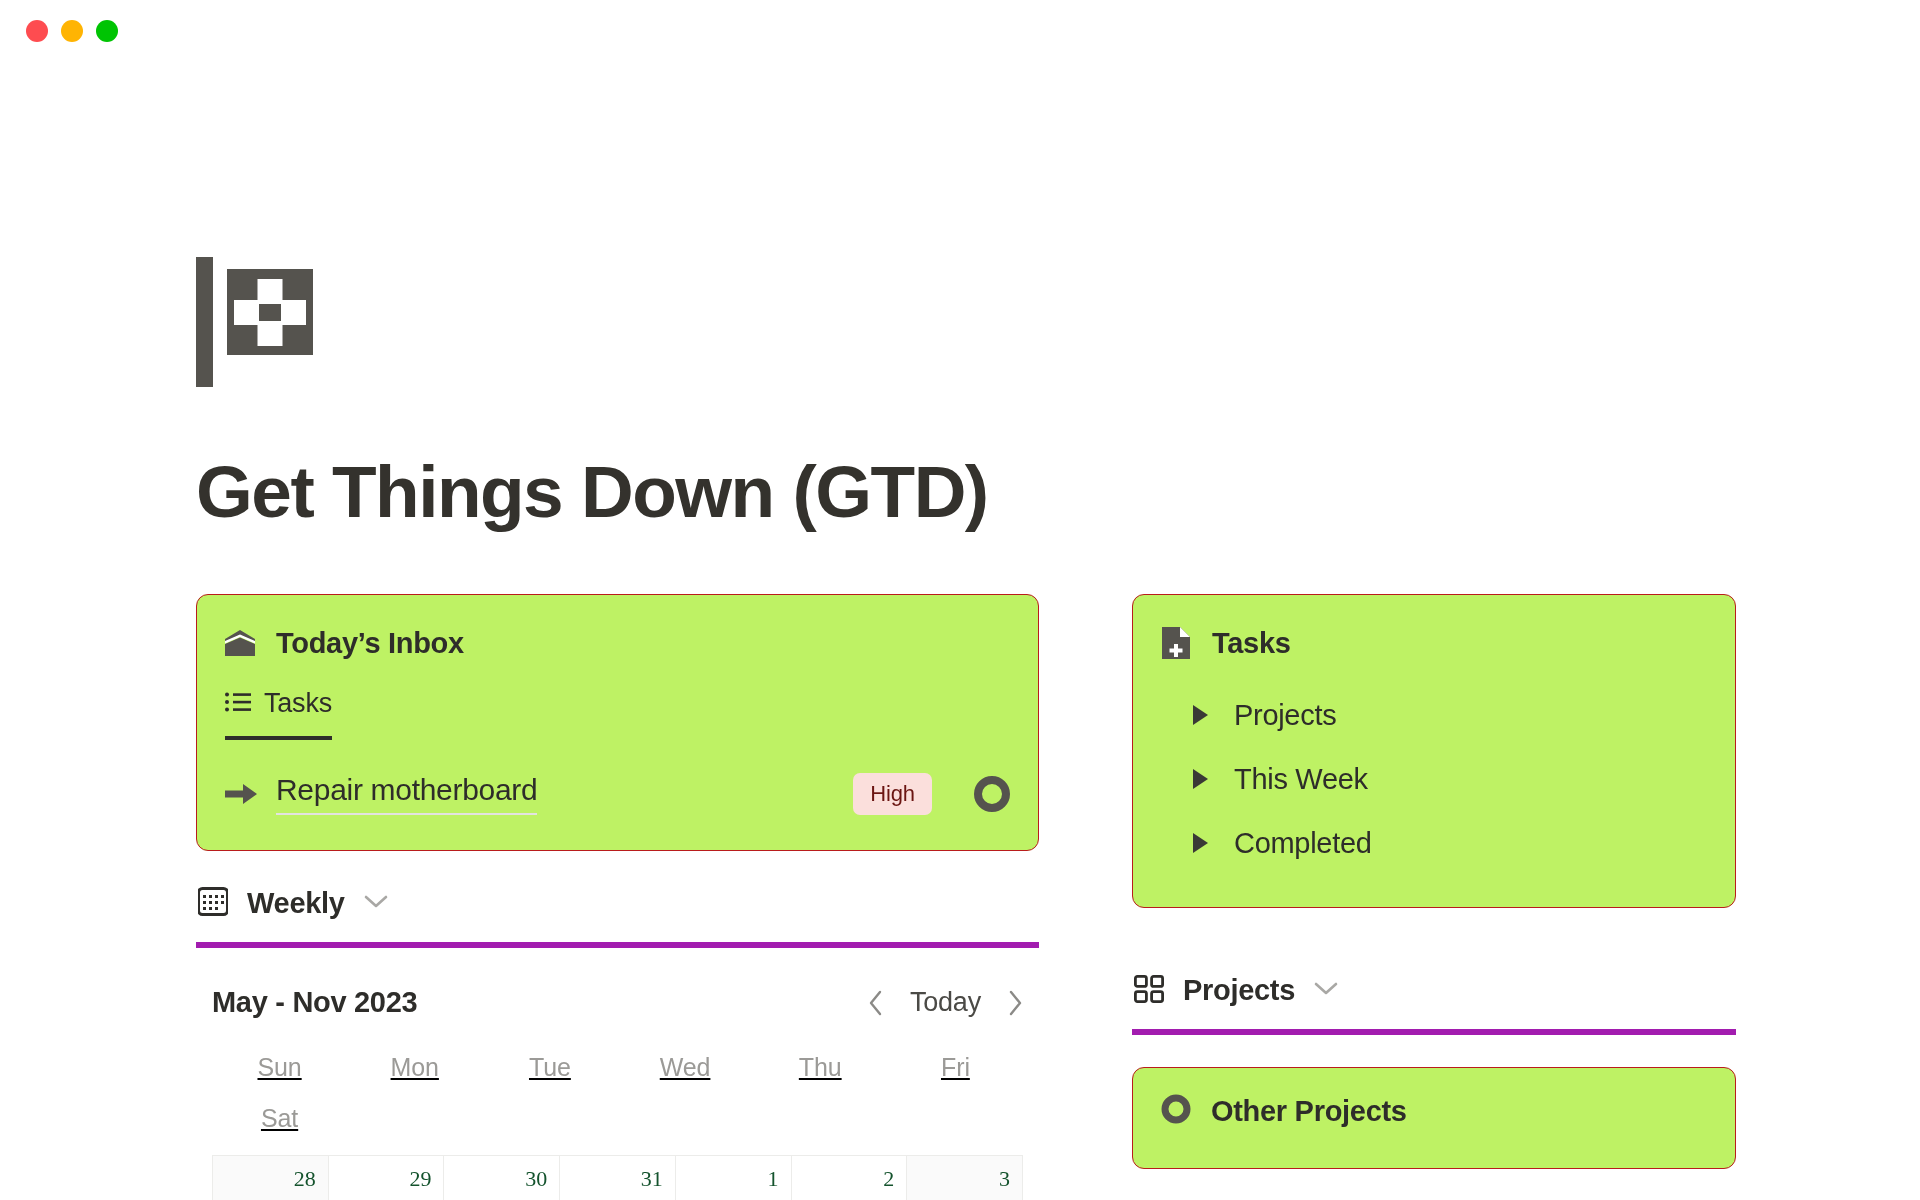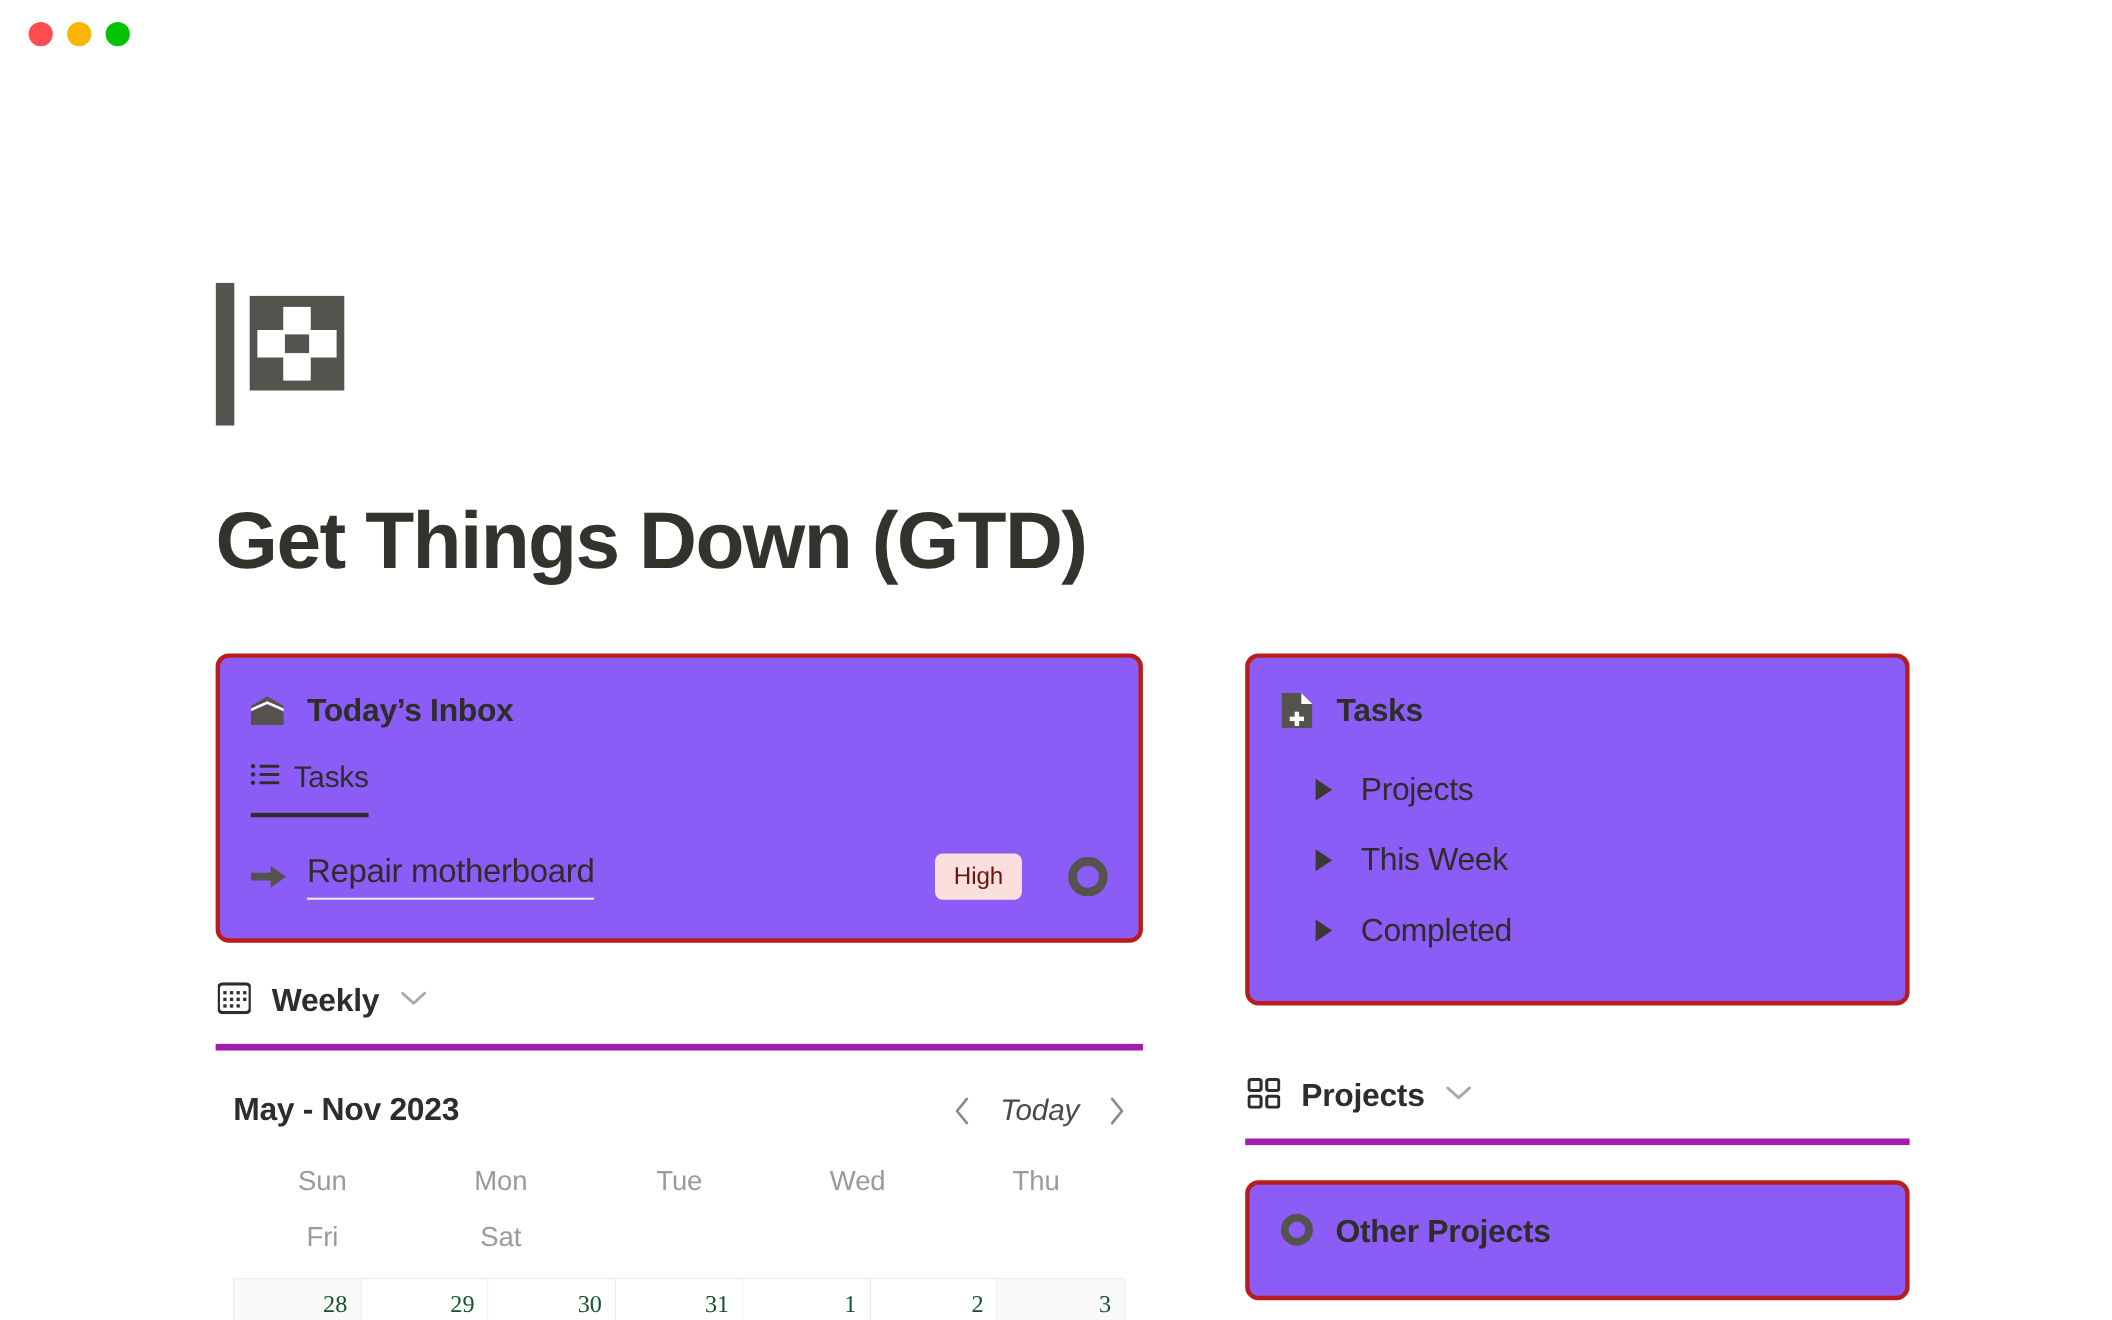--- a/index.html
+++ b/index.html
@@ -67,23 +67,23 @@
     margin-top: 66px;
     display: flex;
     gap: 93px;
     align-items: flex-start;
   }
   .col-left  { width: 843px; flex: none; }
   .col-right { width: 604px; flex: none; }
 
   
   .card {
-    border: 4px solid #b91c1c;
+    border: 1px solid #b91c1c;
     border-radius: 12px;
-    background: #8b5cf6;
+    background: #bef264;
   }
 
   
   .inbox-card {
     padding: 28px 0 32px 0;
     overflow: hidden;
   }
   .card-head {
     display: flex;
     align-items: center;
@@ -190,35 +190,35 @@
     font-size: 29px;
     font-weight: 700;
     color: #2e2d2a;
     letter-spacing: -0.3px;
   }
   .cal-nav {
     margin-left: auto;
     display: flex;
     align-items: center;
     gap: 26px;
-    font-style: italic;
   }
   .cal-today {
     font-size: 27px;
     color: #4b4a46;
     letter-spacing: -0.2px;
     cursor: pointer;
   }
   .chev-btn { cursor: pointer; display: flex; align-items: center; }
 
   .weekdays {
     margin-top: 34px;
     display: grid;
-    grid-template-columns: repeat(5, 1fr);
+    grid-template-columns: repeat(6, 1fr);
     padding: 0 16px;
+    text-decoration: underline;
   }
   .weekday {
     text-align: center;
     font-size: 25px;
     color: #9b9a97;
     padding-bottom: 22px;
     letter-spacing: -0.1px;
   }
   .cal-grid {
     margin: 0 16px;

